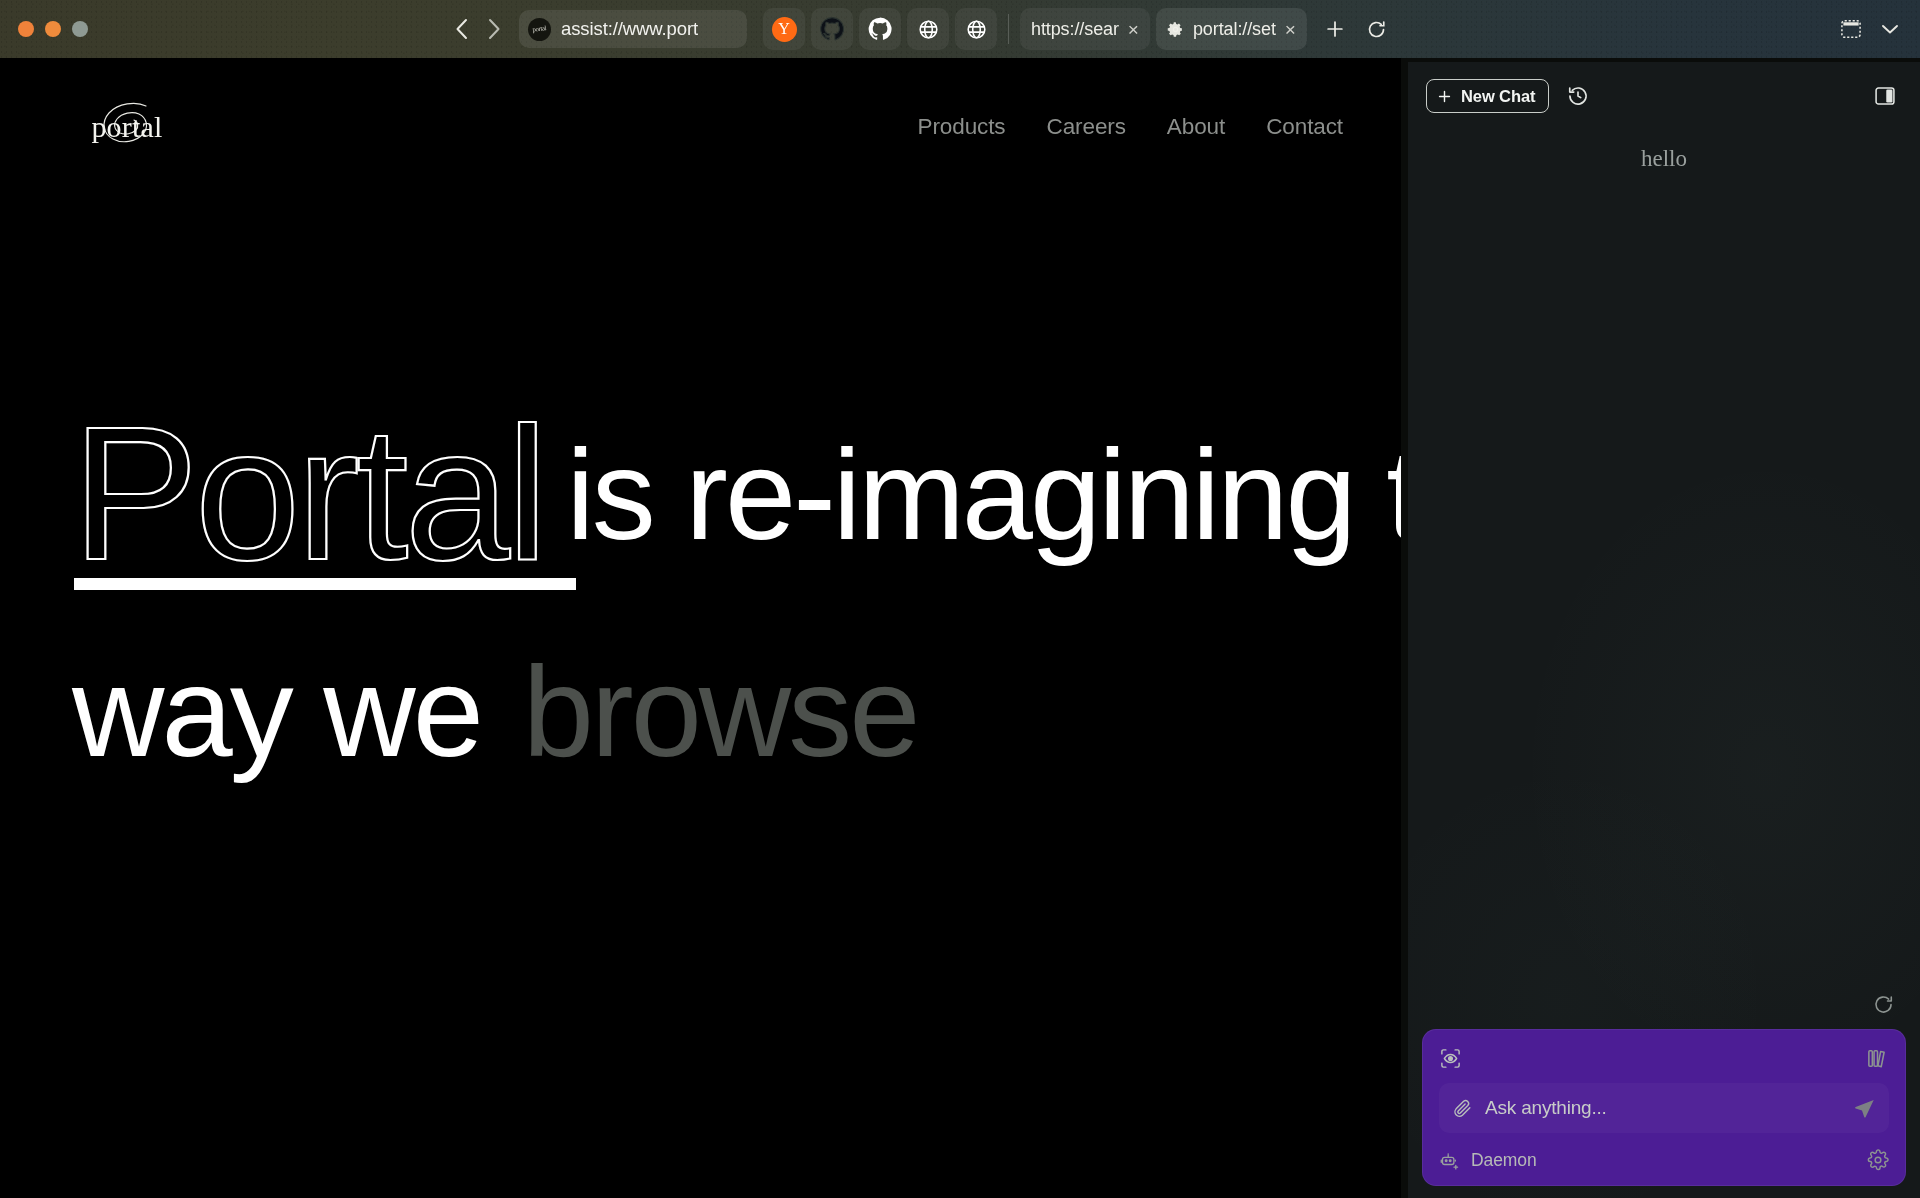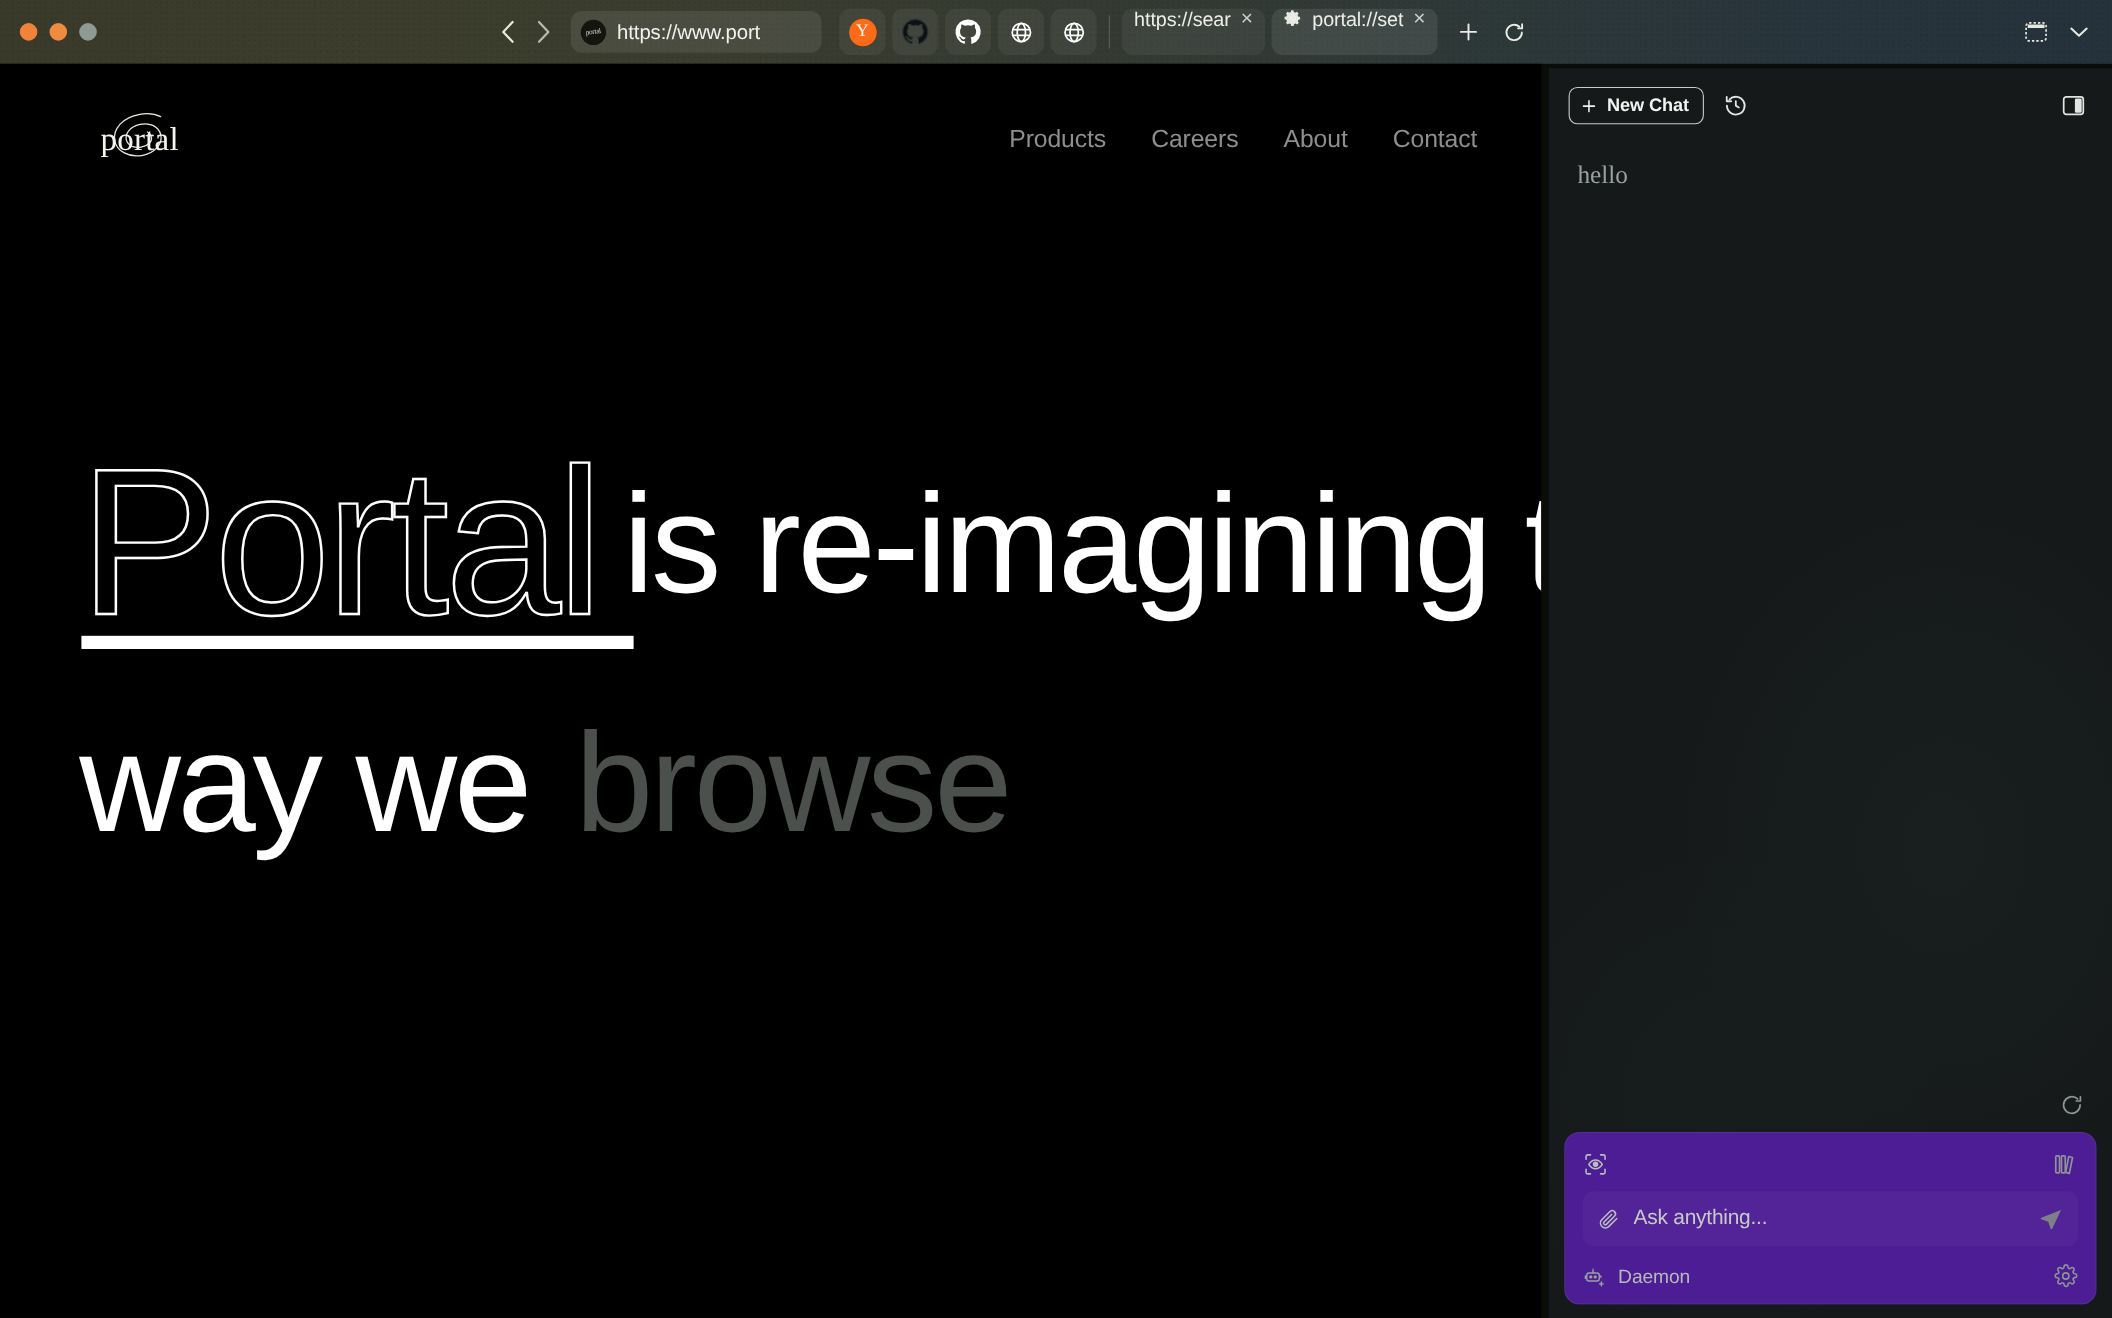--- a/index.html
+++ b/index.html
@@ -85,21 +85,21 @@
     display: flex; align-items: center; justify-content: center;
     font-family: "Liberation Serif", serif;
   }
 
   .tab-sep { width: 1px; height: 30px; background: rgba(255,255,255,.18); margin: 0 11px; z-index: 3; }
 
   .tabs { display: flex; align-items: center; gap: 6px; z-index: 3; }
   .tab {
     height: 42px; border-radius: 10px;
     background: rgba(255,255,255,.055);
-    display: flex; 
+    display: flex; align-items: center;
     padding: 0 11px; gap: 9px;
     max-width: 168px;
   }
   .tab.active { background: rgba(255,255,255,.085); }
   .tab-title {
     font-size: 18px; color: #eeeee8;
     white-space: nowrap; overflow: hidden; text-overflow: clip;
     max-width: 92px; letter-spacing: -.1px;
   }
   .tab-close { color: #dcdcd6; font-size: 19px; line-height: 1; opacity: .92; }
@@ -202,21 +202,21 @@
     border: 1.4px solid #c9cdc9; border-radius: 8px;
     display: flex; align-items: center; gap: 8px;
     color: #f2f4f2; font-size: 16.5px; font-weight: 700;
     letter-spacing: -.1px;
   }
   .hdr-right { margin-left: auto; display: flex; align-items: center; }
 
   .chat-body { position: relative; z-index: 2; flex: 1; padding: 16px 26px 0 26px; overflow: hidden; }
   .msg-user {
     font-family: "Liberation Serif", serif;
-    font-size: 23px; color: #9aa09e; margin-bottom: 28px;
+    font-size: 23px; color: #9aa09e; margin-bottom: 28px; text-align: center;
   }
   .msg-bot {
     font-family: "Liberation Serif", serif;
     font-size: 23.5px; color: #f4f5f2; font-weight: 700;
     letter-spacing: .1px;
   }
 
   .retry-row { position: relative; z-index: 2; display: flex; justify-content: flex-end; padding: 0 26px 14px 0; }
 
   .composer {
@@ -270,21 +270,21 @@
       <svg class="icon" width="16" height="24" viewBox="0 0 16 24">
           <path d="M4 3 L12.5 12 L4 21" fill="none" stroke="#b9bbb2" stroke-width="2" stroke-linecap="round" stroke-linejoin="round"></path>
         </svg>
     </span>
   </div>
 
   <div class="addrbar">
     <span class="fav-portal">
       <span>portal</span>
     </span>
-    <span class="addr-text">https://www.port</span>
+    <span class="addr-text">assist://www.port</span>
   </div>
 
   <div class="pinned">
     <div class="pin">
       <span class="yc">Y</span>
     </div>
     <div class="pin">
       <span>
         <svg class="icon" width="26" height="26" viewBox="0 0 24 24">
             <path fill="#0d1117" stroke="#2b3330" stroke-width="1" d="M12 1.5a10.5 10.5 0 0 0-3.32 20.46c.53.1.72-.23.72-.5v-1.8c-2.92.64-3.54-1.4-3.54-1.4-.48-1.22-1.17-1.55-1.17-1.55-.96-.65.07-.64.07-.64 1.06.08 1.62 1.1 1.62 1.1.94 1.62 2.47 1.15 3.07.88.1-.69.37-1.15.67-1.42-2.33-.27-4.78-1.17-4.78-5.2 0-1.15.41-2.09 1.09-2.83-.11-.27-.47-1.34.1-2.8 0 0 .89-.28 2.9 1.08a10 10 0 0 1 5.28 0c2.01-1.36 2.9-1.08 2.9-1.08.57 1.46.21 2.53.1 2.8.68.74 1.09 1.68 1.09 2.83 0 4.04-2.46 4.93-4.8 5.19.38.33.72.97.72 1.96v2.9c0 .28.19.61.72.5A10.5 10.5 0 0 0 12 1.5z"></path>

